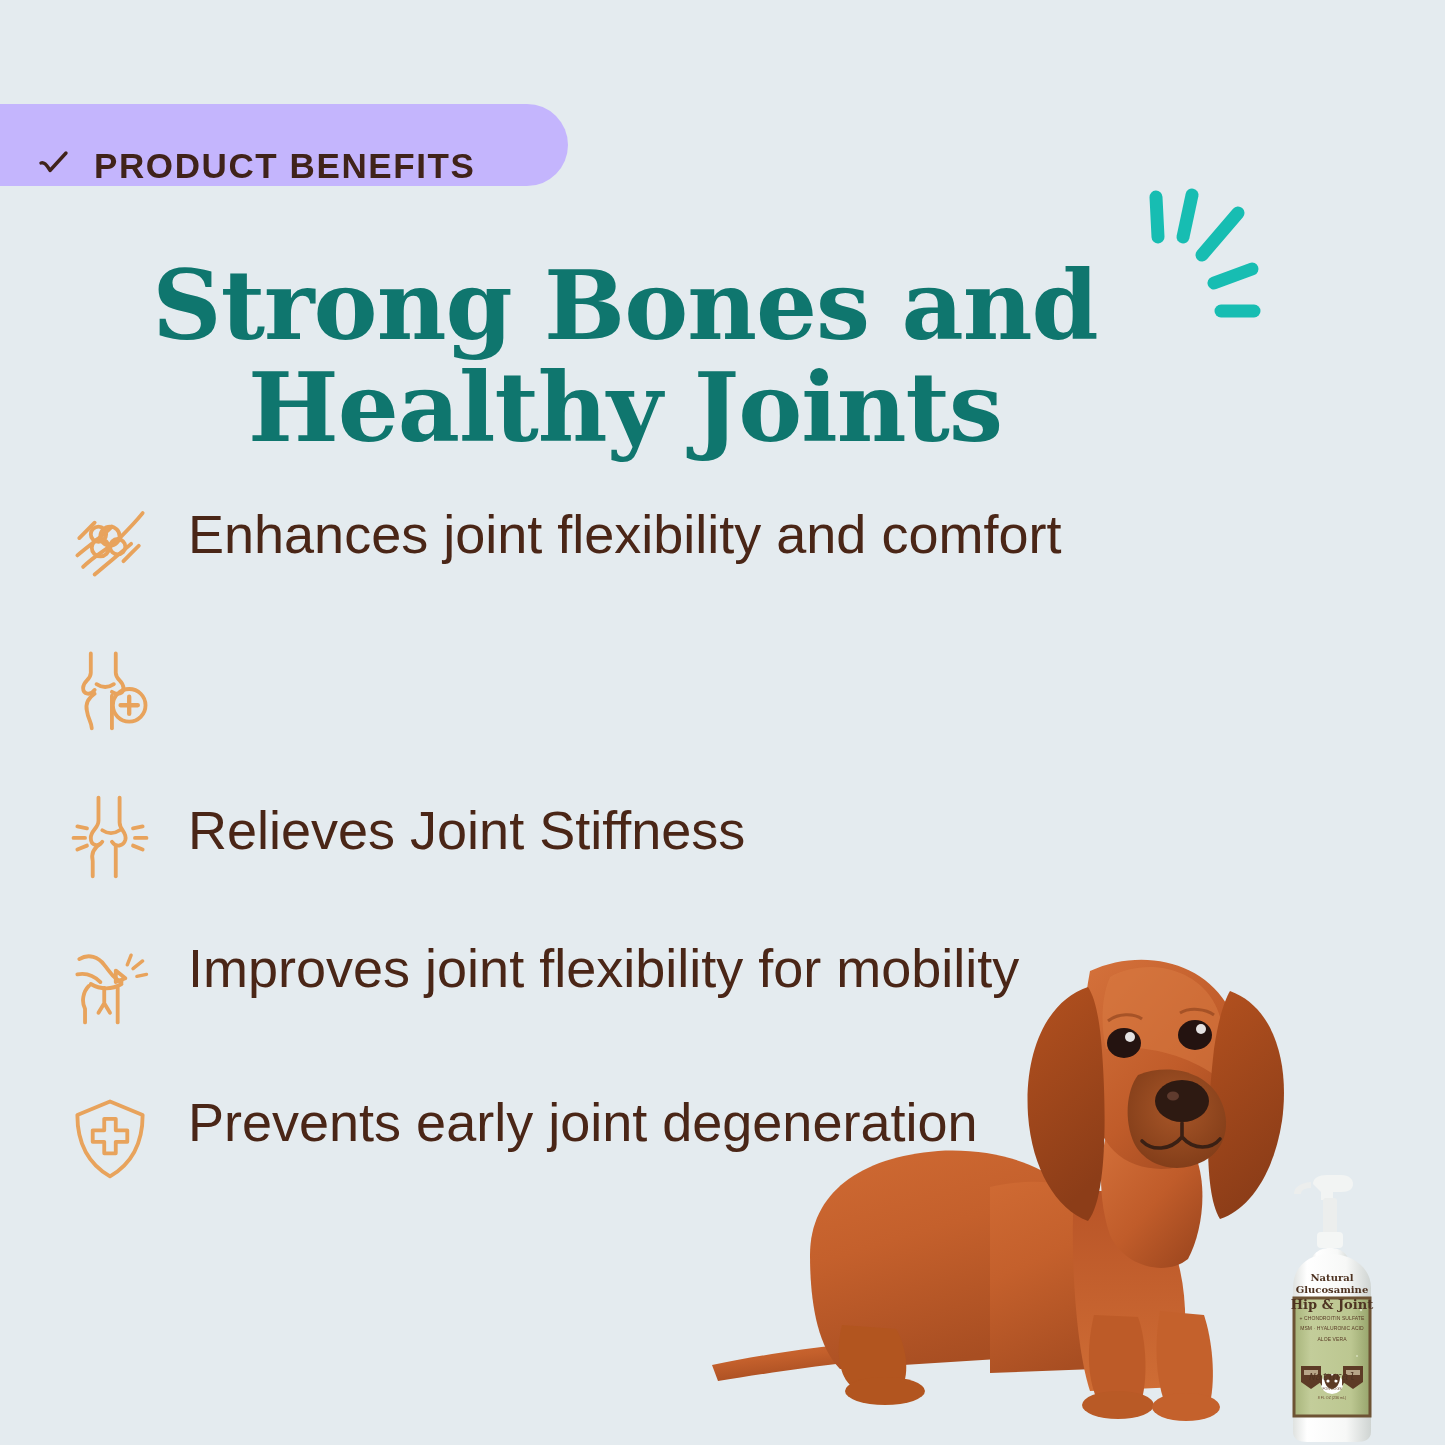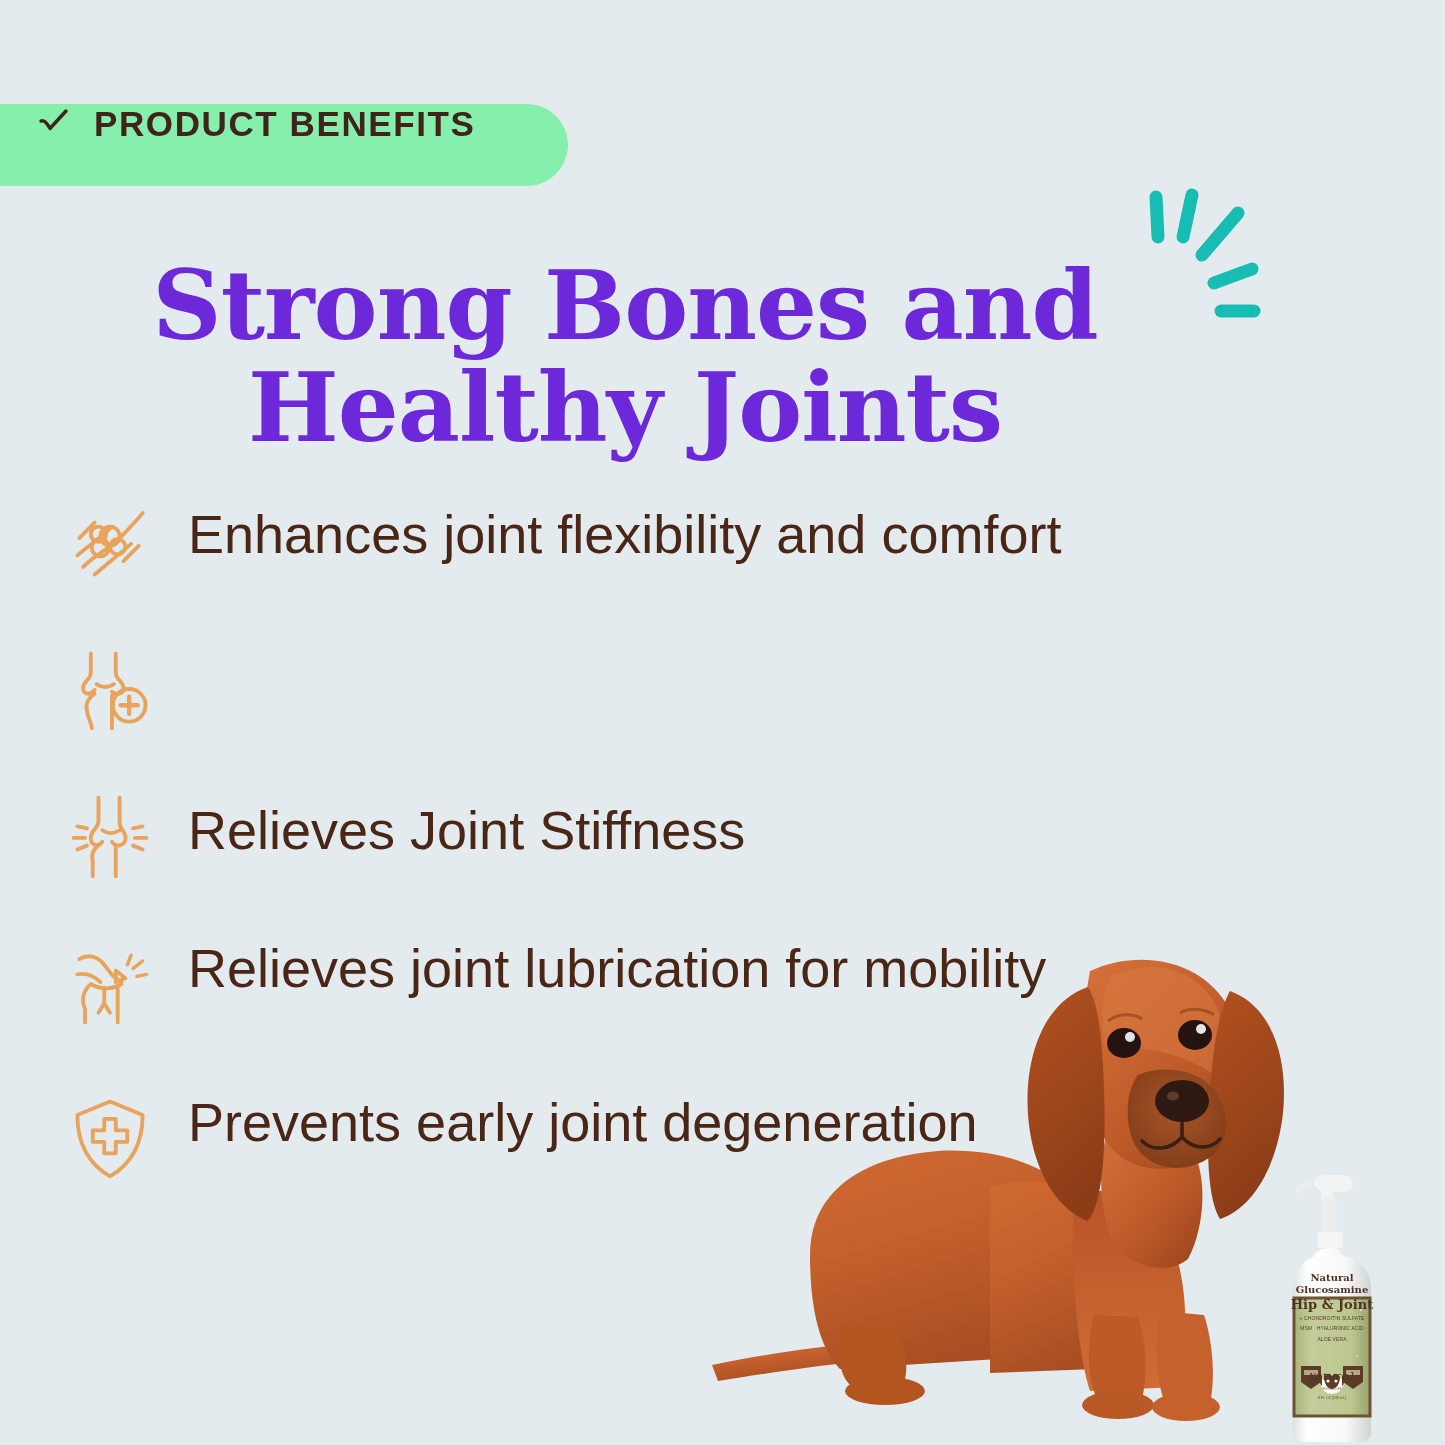--- a/index.html
+++ b/index.html
@@ -15,25 +15,25 @@
     position: relative;
   }
 
   
   .benefits-badge {
     position: absolute;
     left: 0;
     top: 104px;
     width: 568px;
     height: 82px;
-    background: #86efac;
+    background: #c4b5fd;
     border-top-right-radius: 41px;
     border-bottom-right-radius: 41px;
     display: flex;
-    align-items: flex-start;
+    align-items: flex-end;
     box-sizing: border-box;
     padding-left: 36px;
   }
   .check-icon {
     width: 40px;
     height: 40px;
     flex: 0 0 auto;
     margin-right: 18px;
     display: block;
   }
@@ -46,21 +46,21 @@
     font-family: "Liberation Sans", sans-serif;
   }
 
   
   .headline {
     position: absolute;
     left: 0;
     top: 255px;
     width: 1250px;
     text-align: center;
-    color: #6d28d9;
+    color: #0f766e;
     font-family: "DejaVu Serif", "Liberation Serif", serif;
     font-weight: bold;
     font-size: 96px;
     line-height: 1.06;
     letter-spacing: -1px;
   }
   .headline-line { display: block; white-space: nowrap; }
 
   
   .starburst {
@@ -255,21 +255,21 @@
         <path d="M58 54 L58 90"></path>
         <path d="M30 50 C40 56 52 56 62 50"></path>
         <path d="M56 36 L66 44 L56 48 Z"></path>
         <g stroke-width="3.6">
           <line x1="72" y1="20" x2="68" y2="30"></line>
           <line x1="84" y1="26" x2="74" y2="34"></line>
           <line x1="88" y1="40" x2="78" y2="42"></line>
         </g>
       </g>
     </svg>
-    <div class="benefit-text">Relieves joint lubrication for mobility</div>
+    <div class="benefit-text">Improves joint flexibility for mobility</div>
   </div>
 
   <div class="benefit-row two-line">
     <svg class="benefit-icon" viewBox="0 0 100 100">
       <g fill="none" stroke="#e8a35c" stroke-width="4" stroke-linecap="round" stroke-linejoin="round">
         <path d="M50 12 L84 26 C84 54 74 76 50 90 C26 76 16 54 16 26 Z"></path>
         <path d="M44 30 L56 30 L56 42 L68 42 L68 54 L56 54 L56 66 L44 66 L44 54 L32 54 L32 42 L44 42 Z"></path>
       </g>
     </svg>
     <div class="benefit-text">Prevents early joint degeneration</div>

